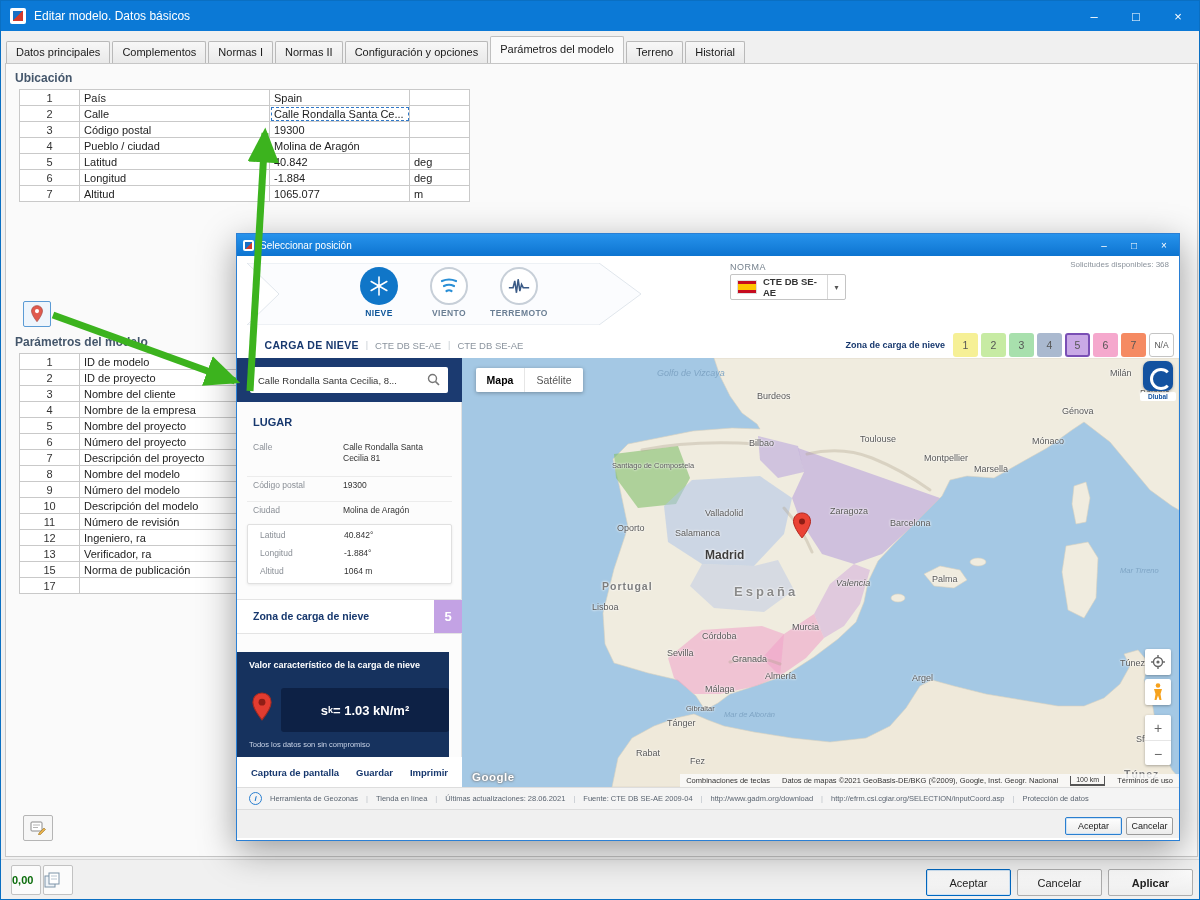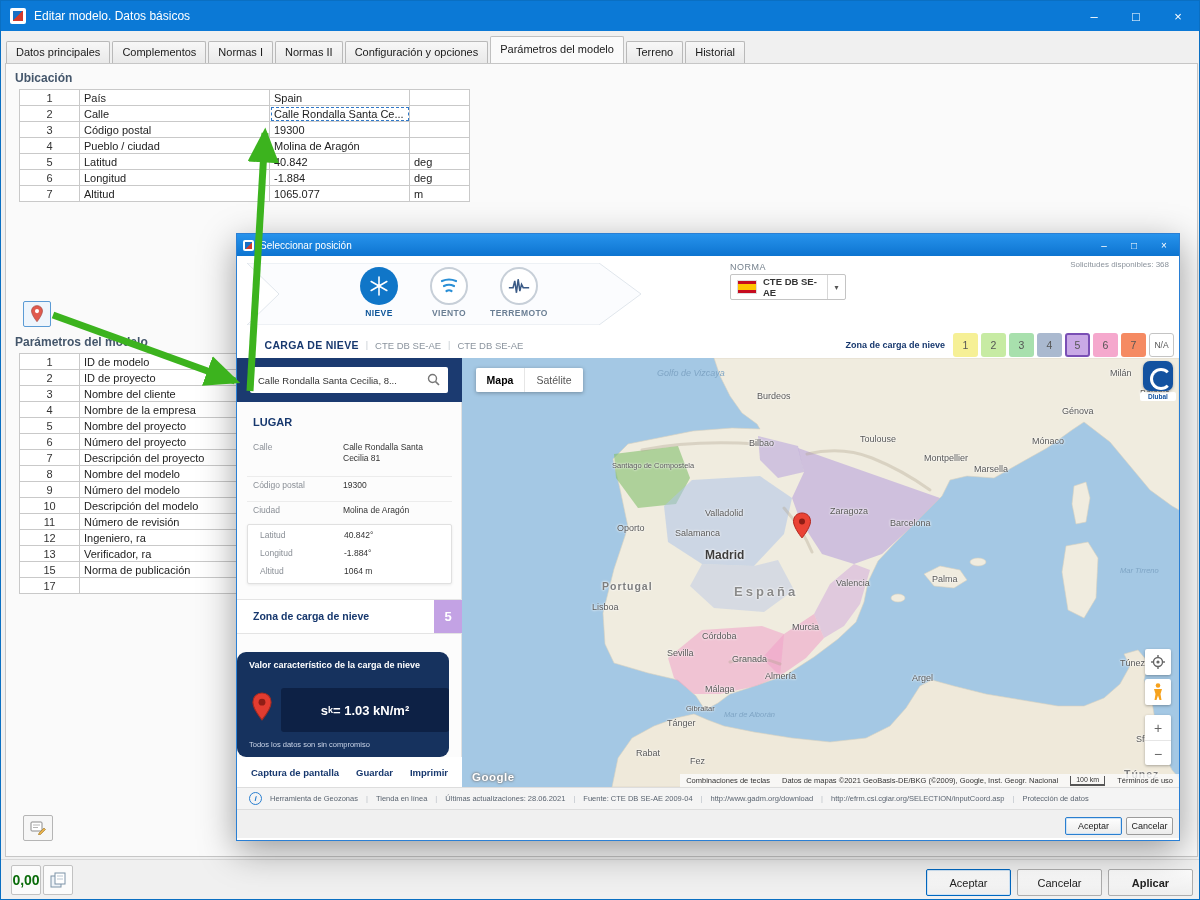--- a/index.html
+++ b/index.html
@@ -27,21 +27,21 @@
   td.lbl2{width:220px;}
   td.val{width:140px;}
   td.unit{border:none;background:transparent;width:60px;}
   .selected-cell{outline:1px dashed #2f78c8;outline-offset:-2px;}
   
   .toolbtn{position:absolute;background:#eef5fc;border:1px solid #5b9bd5;border-radius:2px;display:flex;align-items:center;justify-content:center;z-index:2;}
   .toolbtn.plain{background:#f6f6f6;border-color:#b5b5b5;}
   
   .mainfooter{position:absolute;left:0;top:858px;width:1200px;height:42px;background:#f0f0f0;border-top:1px solid #d8d8d8;z-index:2;}
   .stat-btn{position:absolute;width:28px;height:28px;top:5px;background:#fbfbfb;border:1px solid #c2c2c2;border-radius:2px;
-            display:flex;flex-direction:column;align-items:center;justify-content:center;font-size:14px;color:#0a6c0a;font-weight:bold;}
+            display:flex;flex-direction:column;justify-content:center;font-size:11px;color:#0a6c0a;font-weight:bold;}
   .btn{position:absolute;top:9px;width:83px;height:25px;background:linear-gradient(#fdfdfd,#eee);border:1px solid #adadad;
        font-size:11px;display:flex;align-items:center;justify-content:center;border-radius:2px;}
   .btn.primary{border:1px solid #0067c0;box-shadow:inset 0 0 0 1px #cfe3f5;}
   
   .dialog{position:absolute;left:235px;top:232px;width:942px;height:606px;background:#fff;border:1px solid #2a7fd4;
           box-shadow:0 10px 34px rgba(0,0,0,.38);z-index:20;}
   .dlg-titlebar{position:absolute;left:0;top:0;width:100%;height:22px;background:linear-gradient(#2793ec,#0d74d0);display:flex;align-items:center;}
   .dlg-titlebar .dicon{width:11px;height:11px;margin:0 6px;background:#fff;border-radius:2px;position:relative;}
   .dlg-titlebar .dicon::after{content:"";position:absolute;left:2px;top:2px;width:7px;height:7px;background:linear-gradient(135deg,#1a6fc4 50%,#d23a2e 50%);}
   .dlg-titlebar .dtitle{color:#fff;font-size:10px;}
@@ -86,21 +86,21 @@
   .lrow .ll{position:absolute;left:6px;top:4px;font-size:8.5px;color:#8a8f96;}
   .lrow .lv{position:absolute;left:96px;top:4px;width:105px;font-size:8.5px;color:#333;line-height:1.35;}
   .coordcard{position:absolute;left:10px;top:166px;width:203px;height:58px;background:#fff;border:1px solid #e0e0e0;border-radius:2px;box-shadow:0 1px 3px rgba(0,0,0,.08);}
   .crow{position:absolute;left:0;width:100%;height:18px;}
   .crow .cl{position:absolute;left:12px;top:3px;font-size:8.5px;color:#8a8f96;}
   .crow .cv{position:absolute;left:96px;top:3px;font-size:8.5px;color:#333;}
   .zonaline{position:absolute;left:0;top:241px;width:225px;height:35px;background:#fff;border-top:1px solid #e4e4e4;border-bottom:1px solid #e4e4e4;box-sizing:border-box;}
   .zonaline .zt{position:absolute;left:16px;top:10px;font-size:10.5px;font-weight:bold;color:#17386e;}
   .zonaline .zbox{position:absolute;right:0;top:0;width:28px;height:100%;background:#c3a2e4;color:#fff;font-size:13px;font-weight:bold;
                   display:flex;align-items:center;justify-content:center;}
-  .skpanel{position:absolute;left:0;top:294px;width:212px;height:105px;background:#16325e;border-radius:9px;}
+  .skpanel{position:absolute;left:0;top:294px;width:212px;height:105px;background:#16325e;}
   .skpanel .sktitle{position:absolute;left:12px;top:8px;width:200px;font-size:9px;font-weight:bold;color:#fff;line-height:1.3;}
   .skbox{position:absolute;left:44px;top:36px;width:168px;height:44px;background:#0d2145;border-radius:3px;color:#fff;
          display:flex;align-items:center;justify-content:center;font-size:13px;font-weight:bold;}
   .skbox sub{font-size:9px;}
   .sknote{position:absolute;left:12px;top:88px;font-size:7.5px;color:#c9d4e8;}
   .actionsrow{position:absolute;left:0;top:399px;width:225px;height:30px;background:#fff;display:flex;align-items:center;justify-content:space-between;padding:0 14px;box-sizing:border-box;}
   .actionsrow span{font-size:9.5px;font-weight:bold;color:#17386e;}
   
   .map{position:absolute;left:225px;top:124px;width:717px;height:429px;background:#a4c8e4;overflow:hidden;}
   .ml{position:absolute;font-size:9px;color:#585858;text-shadow:0 0 2px #fff,0 0 3px #fff;white-space:nowrap;z-index:4;}
@@ -489,21 +489,21 @@
       <span class="ml" style="left:678px;top:30px;">Bolonia</span>
       <span class="ml" style="left:287px;top:80px;">Bilbao</span>
       <span class="ml tiny" style="left:150px;top:103px;">Santiago de Compostela</span>
       <span class="ml" style="left:368px;top:148px;">Zaragoza</span>
       <span class="ml" style="left:428px;top:160px;">Barcelona</span>
       <span class="ml" style="left:243px;top:150px;">Valladolid</span>
       <span class="ml" style="left:213px;top:170px;">Salamanca</span>
       <span class="ml" style="left:155px;top:165px;">Oporto</span>
       <span class="ml big" style="left:243px;top:190px;">Madrid</span>
       <span class="ml country" style="left:272px;top:226px;">España</span>
-      <span class="ml" style="left:374px;top:220px;">Valencia</span>
+      <span class="ml" style="left:374px;top:220px;font-style:italic;">Valencia</span>
       <span class="ml" style="left:470px;top:216px;">Palma</span>
       <span class="ml country2" style="left:140px;top:222px;">Portugal</span>
       <span class="ml" style="left:130px;top:244px;text-align:right;">Lisboa</span>
       <span class="ml" style="left:205px;top:290px;">Sevilla</span>
       <span class="ml" style="left:240px;top:273px;">Córdoba</span>
       <span class="ml" style="left:270px;top:296px;">Granada</span>
       <span class="ml" style="left:330px;top:264px;">Murcia</span>
       <span class="ml" style="left:303px;top:313px;">Almería</span>
       <span class="ml" style="left:243px;top:326px;">Málaga</span>
       <span class="ml tiny" style="left:224px;top:346px;">Gibraltar</span>

